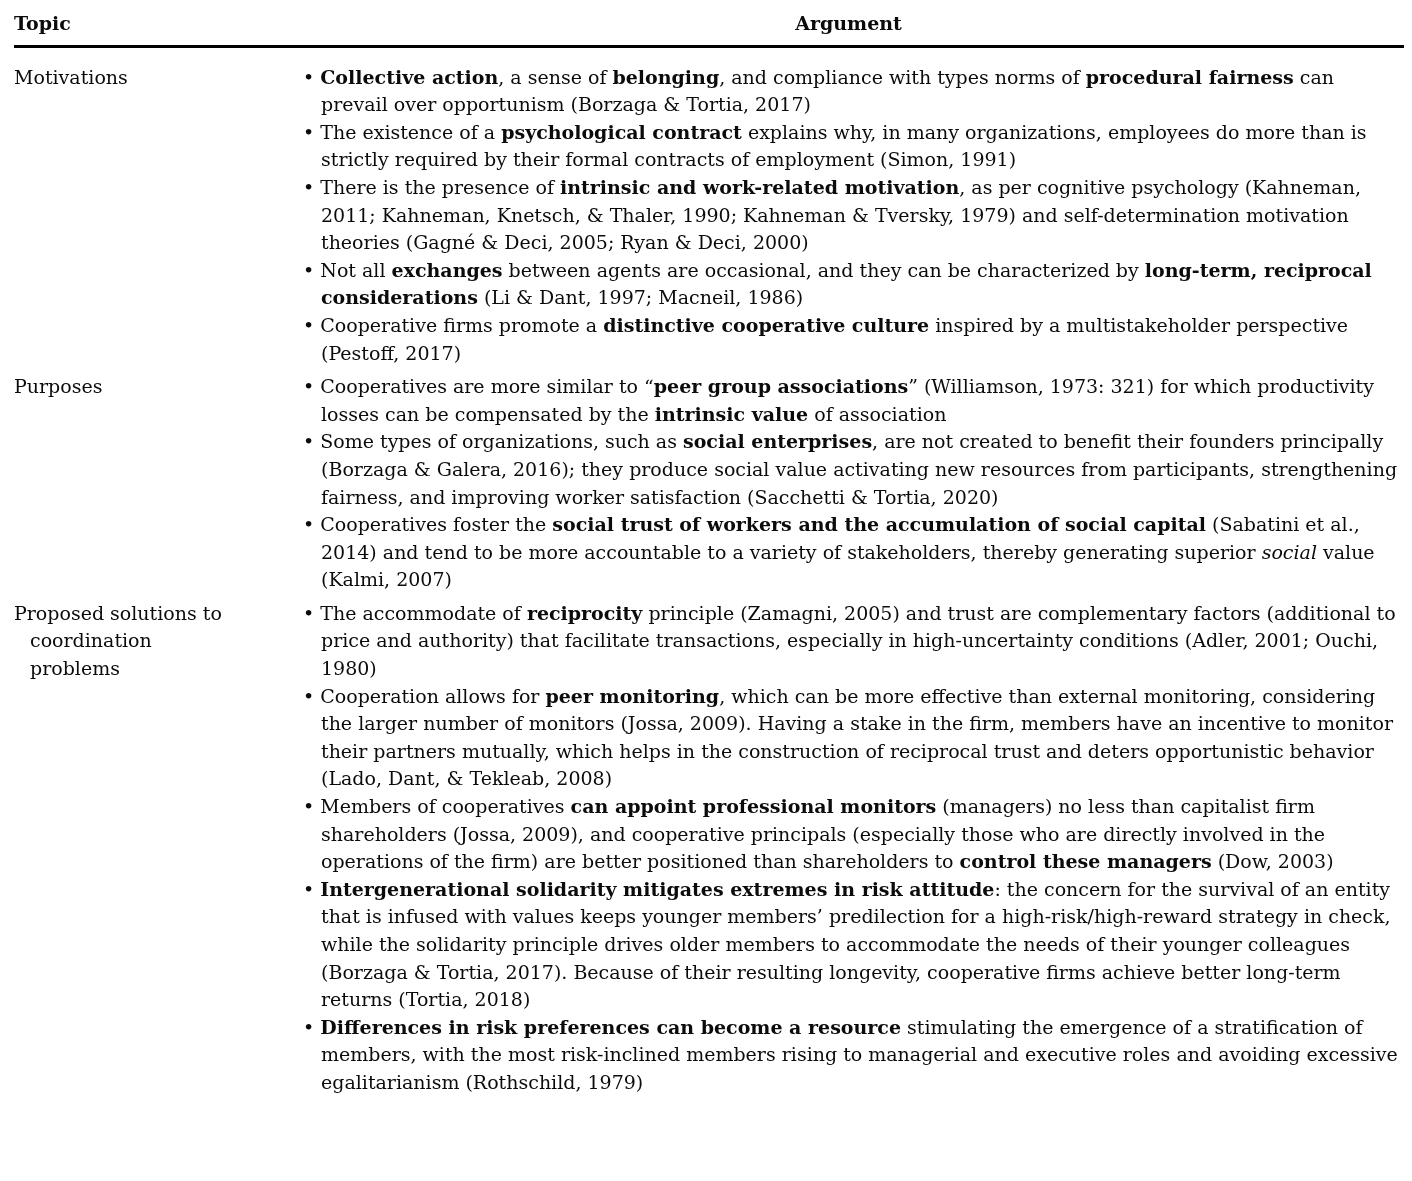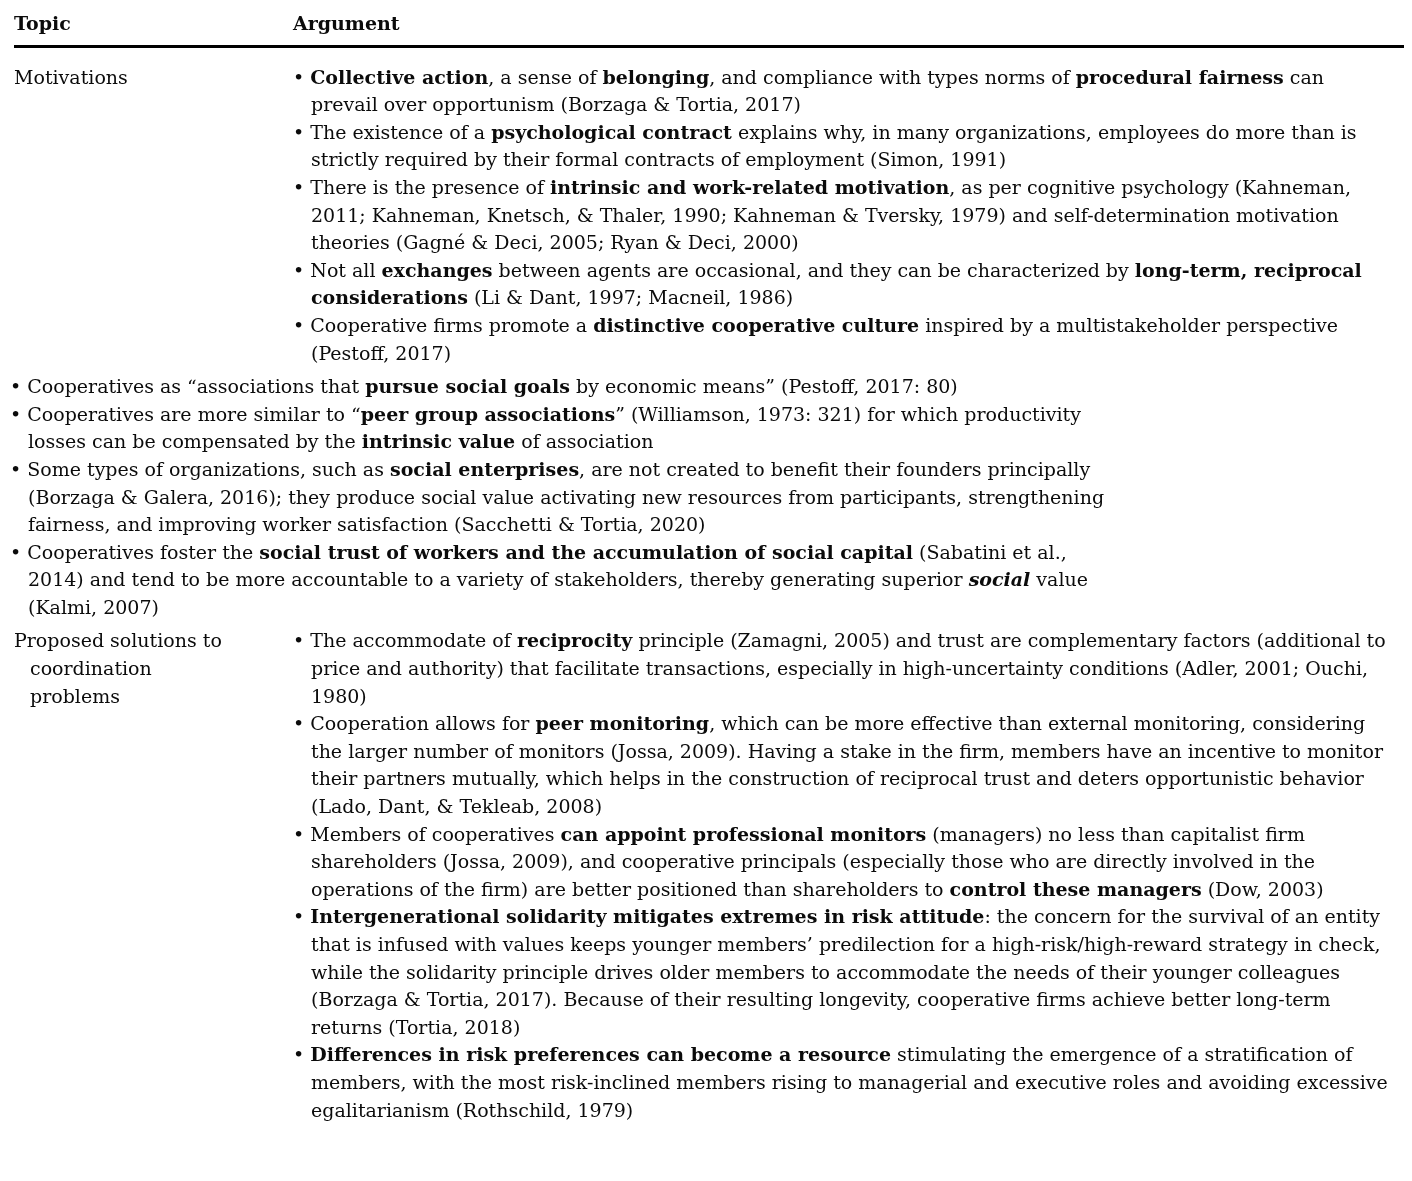--- a/index.html
+++ b/index.html
@@ -20,43 +20,43 @@
   .thead {
     display: flex;
     font-weight: bold;
     padding-bottom: 7px;
   }
   .topic-col {
     width: 283px; flex: none;
     box-sizing: border-box;
     padding-left: 4px;
   }
-  .arg-col { flex: 1; text-align: left; }
+  .arg-col { flex: 1; text-align: center; }
   .rule {
     height: 0;
     border-top: 3px solid #000000;
     margin-left: 4px;
   }
   .tbody { padding-top: 16px; }
-  .trow { display: flex; }
+  .trow { display: flex; justify-content: space-between; }
   .trow + .trow { margin-top: 6px; }
   .topic-cell {
     width: 283px; flex: none;
     box-sizing: border-box;
     padding-left: 20px;
     padding-right: 70px;
     text-indent: -16px;
   }
   .arg-cell { flex: 1; max-width: 1101px; }
   .bullet-item {
     padding-left: 18px;
     text-indent: -18px;
   }
   .b { font-weight: bold; }
-  .i { font-style: italic; font-weight: bold; }
+  .i { font-style: italic; }
 </style>
 </head>
 <body>
 
 <div class="page">
   <div class="thead">
     <div class="topic-col">Topic</div>
     <div class="arg-col">Argument</div>
   </div>
   <div class="rule"></div>
@@ -65,22 +65,22 @@
         <div class="topic-cell">Motivations</div>
         <div class="arg-cell">
           <div class="bullet-item"><span>• </span><span class="b">Collective action</span><span class="">, a sense of </span><span class="b">belonging</span><span class="">, and compliance with types norms of </span><span class="b">procedural fairness</span><span class=""> can prevail over opportunism (Borzaga &amp; Tortia, 2017)</span></div>
           <div class="bullet-item"><span>• </span><span class="">The existence of a </span><span class="b">psychological contract</span><span class=""> explains why, in many organizations, employees do more than is strictly required by their formal contracts of employment (Simon, 1991)</span></div>
           <div class="bullet-item"><span>• </span><span class="">There is the presence of </span><span class="b">intrinsic and work-related motivation</span><span class="">, as per cognitive psychology (Kahneman, 2011; Kahneman, Knetsch, &amp; Thaler, 1990; Kahneman &amp; Tversky, 1979) and self-determination motivation theories (Gagné &amp; Deci, 2005; Ryan &amp; Deci, 2000)</span></div>
           <div class="bullet-item"><span>• </span><span class="">Not all </span><span class="b">exchanges</span><span class=""> between agents are occasional, and they can be characterized by </span><span class="b">long-term, reciprocal considerations</span><span class=""> (Li &amp; Dant, 1997; Macneil, 1986)</span></div>
           <div class="bullet-item"><span>• </span><span class="">Cooperative firms promote a </span><span class="b">distinctive cooperative culture</span><span class=""> inspired by a multistakeholder perspective (Pestoff, 2017)</span></div>
         </div>
       </div>
       <div class="trow">
+        <div class="topic-cell">Purposes</div>
         <div class="arg-cell">
-          <div class="bullet-item"><span>• </span><span class="">Cooperatives as “associations that </span><span class="b">pursue social goals</span><span class=""> by economic means” (Pestoff, 2017: 80)</span></div>
           <div class="bullet-item"><span>• </span><span class="">Cooperatives are more similar to “</span><span class="b">peer group associations</span><span class="">” (Williamson, 1973: 321) for which productivity losses can be compensated by the </span><span class="b">intrinsic value</span><span class=""> of association</span></div>
           <div class="bullet-item"><span>• </span><span class="">Some types of organizations, such as </span><span class="b">social enterprises</span><span class="">, are not created to benefit their founders principally (Borzaga &amp; Galera, 2016); they produce social value activating new resources from participants, strengthening fairness, and improving worker satisfaction (Sacchetti &amp; Tortia, 2020)</span></div>
           <div class="bullet-item"><span>• </span><span class="">Cooperatives foster the </span><span class="b">social trust of workers and the accumulation of social capital</span><span class=""> (Sabatini et al., 2014) and tend to be more accountable to a variety of stakeholders, thereby generating superior </span><span class=" i">social</span><span class=""> value (Kalmi, 2007)</span></div>
         </div>
       </div>
       <div class="trow">
         <div class="topic-cell">Proposed solutions to coordination problems</div>
         <div class="arg-cell">
           <div class="bullet-item"><span>• </span><span class="">The accommodate of </span><span class="b">reciprocity</span><span class=""> principle (Zamagni, 2005) and trust are complementary factors (additional to price and authority) that facilitate transactions, especially in high-uncertainty conditions (Adler, 2001; Ouchi, 1980)</span></div>
           <div class="bullet-item"><span>• </span><span class="">Cooperation allows for </span><span class="b">peer monitoring</span><span class="">, which can be more effective than external monitoring, considering the larger number of monitors (Jossa, 2009). Having a stake in the firm, members have an incentive to monitor their partners mutually, which helps in the construction of reciprocal trust and deters opportunistic behavior (Lado, Dant, &amp; Tekleab, 2008)</span></div>

